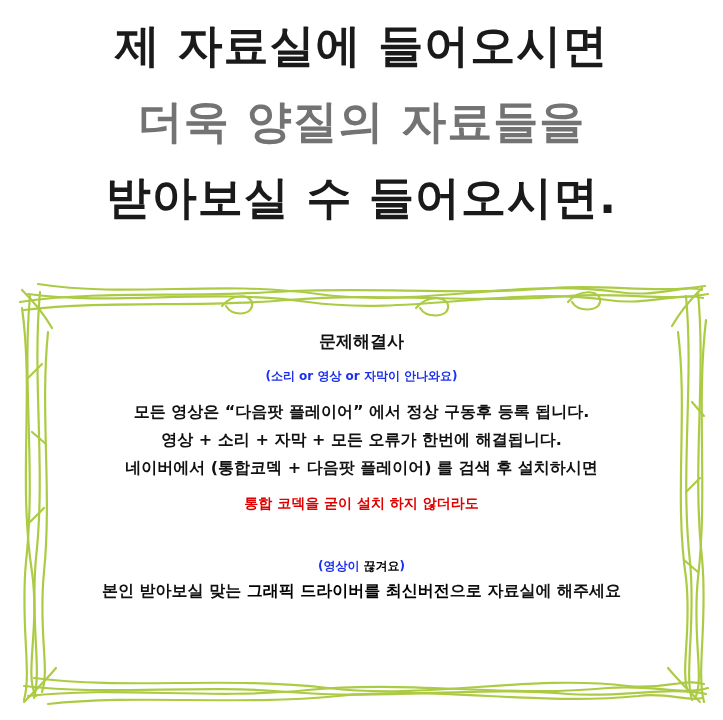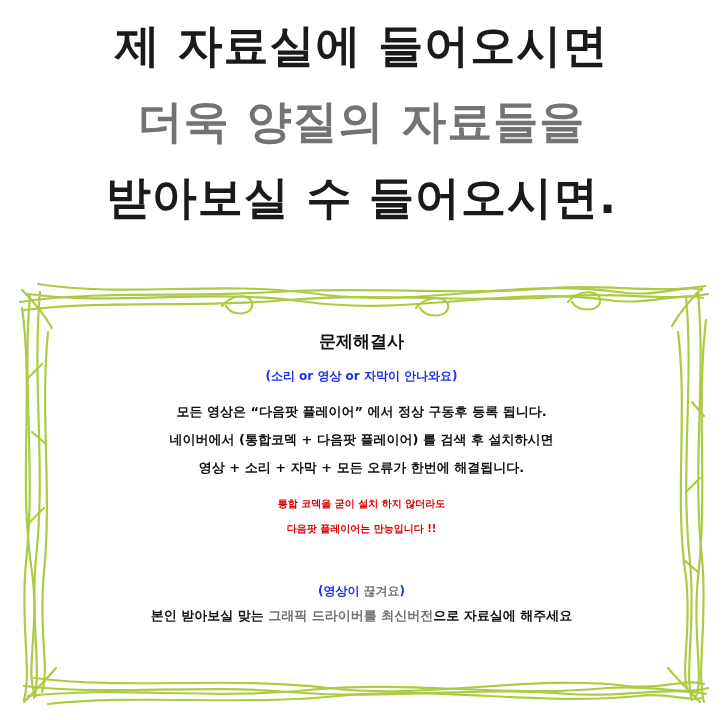--- a/index.html
+++ b/index.html
@@ -71,37 +71,37 @@
     line-height: 22px;
   }
   .c-sub {
     font-size: 12px;
     font-weight: 700;
     color: #1b2ff0;
     margin-top: 14px;
     line-height: 20px;
   }
   .c-body {
-    font-size: 13px;
+    font-size: 16px;
     font-weight: 700;
     color: #111111;
     margin-top: 13px;
     line-height: 26px;
   }
   .c-body.tight { margin-top: 2px; }
   .c-warn {
-    font-size: 10px;
+    font-size: 14px;
     font-weight: 700;
     color: #e00000;
     line-height: 25px;
     margin-top: 10px;
   }
   .c-warn.tight { margin-top: 0; }
   .gap { height: 26px; }
-  .hl-red { color: #737373; }
+  .hl-red { color: #000000; }
 </style>
 </head>
 <body>
 
 <div class="page">
 
   <div class="headline">
     <div class="headline-line line-1">제 자료실에 들어오시면</div>
     <div class="headline-line line-2">더욱 양질의 자료들을</div>
     <div class="headline-line line-3">받아보실 수 들어오시면.</div>
@@ -148,25 +148,24 @@
       </g>
     </svg>
   </div>
 
   <div class="content">
     <div class="c-title">문제해결사</div>
 
     <div class="c-sub">(소리 or 영상 or 자막이 안나와요)</div>
 
     <div class="c-body">모든 영상은  “다음팟 플레이어”  에서 정상 구동후 등록 됩니다.</div>
+    <div class="c-body tight">영상 + 소리 + 자막 + 모든 오류가 한번에 해결됩니다.</div>
     <div class="c-body tight">네이버에서 (통합코덱 + 다음팟 플레이어) 를 검색 후 설치하시면</div>
-    <div class="c-body tight">영상 + 소리 + 자막 + 모든 오류가 한번에 해결됩니다.</div>
 
     <div class="c-warn">통합 코덱을 굳이 설치 하지 않더라도</div>
-    <div class="c-warn tight">다음팟 플레이어는 만능입니다 !!</div>
 
     <div class="gap"></div>
 
     <div class="c-sub"><span>(영상이 </span><span class="hl-red">끊겨요</span><span>)</span></div>
 
     <div class="c-body tight"><span>본인 받아보실 맞는 </span><span class="hl-red">그래픽 드라이버를 최신버전</span><span>으로 자료실에 해주세요</span></div>
   </div>
 
 </div>
 

